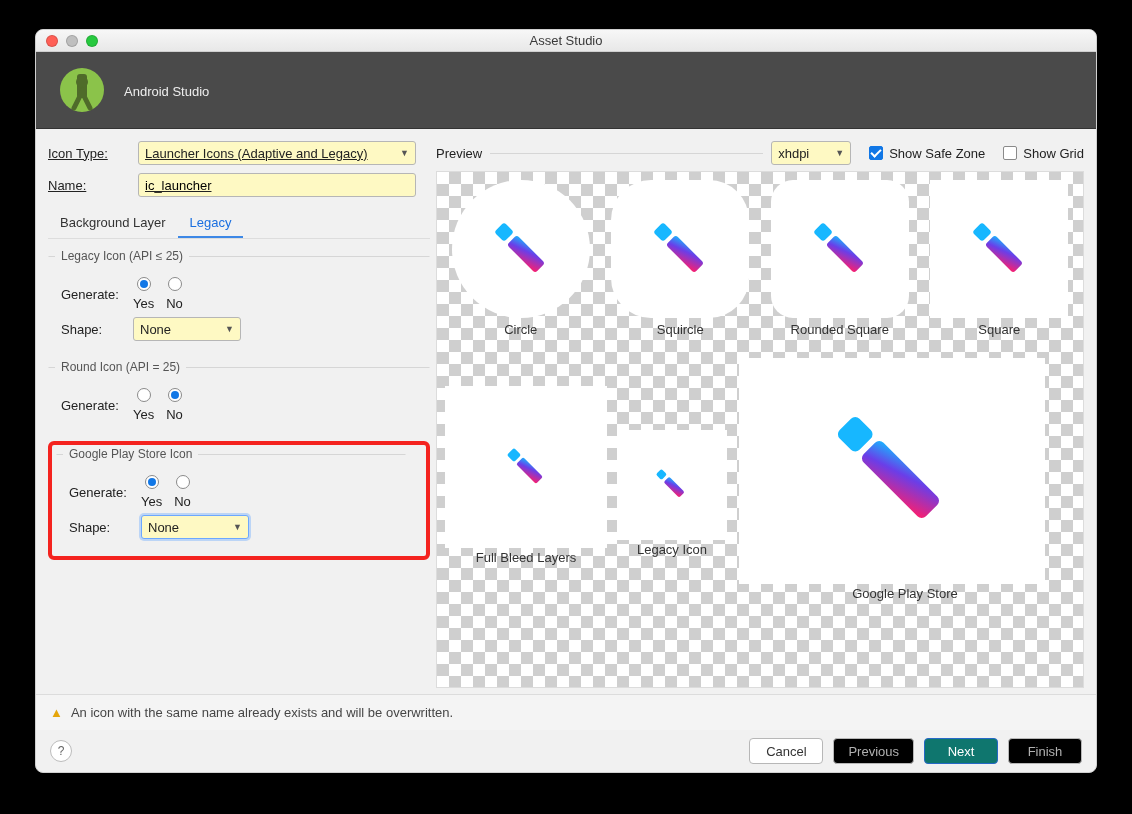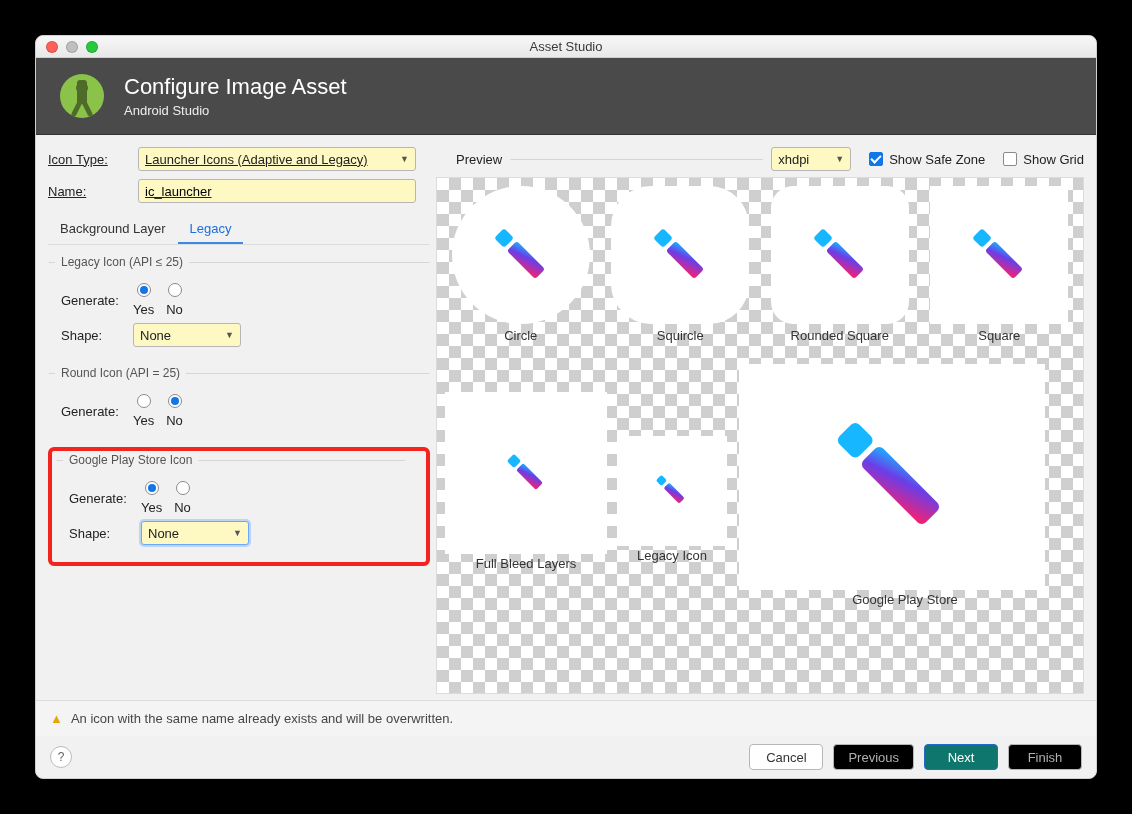--- a/index.html
+++ b/index.html
@@ -1,18 +1,18 @@
 <!DOCTYPE html>
 <html><head>
 <meta charset="utf-8">
 <style>
   * { box-sizing: border-box; font-family: -apple-system, "Helvetica Neue", Arial, sans-serif; }
   body { margin:0; background:#000; }
   .stage { width:1132px; height:814px; position:relative; background:#000; }
-  .window { position:absolute; left:35px; top:35px; width:1062px; height:744px; background:#f1f1f1; border-radius:8px; box-shadow:0 10px 40px rgba(0,0,0,.5); overflow:hidden; display:flex; flex-direction:column; border:1px solid #d0d0d0;}
+  .window { position:absolute; left:35px; top:29px; width:1062px; height:744px; background:#f1f1f1; border-radius:8px; box-shadow:0 10px 40px rgba(0,0,0,.5); overflow:hidden; display:flex; flex-direction:column; border:1px solid #d0d0d0;}
   .titlebar { height:22px; background:linear-gradient(#f7f7f7,#e8e8e8); display:flex; align-items:center; border-bottom:1px solid #cfcfcf; position:relative; }
   .traffic { display:flex; gap:8px; padding-left:10px; }
   .dot { width:12px; height:12px; border-radius:50%; border:0.5px solid rgba(0,0,0,.15);}
   .dot.red{background:#ff5f56;} .dot.yellow{background:#bfbfbf;} .dot.green{background:#27c93f;}
   .title { position:absolute; left:0; right:0; text-align:center; font-size:13px; color:#3a3a3a; pointer-events:none;}
   .header { background:#4a4a4a; color:#fff; display:flex; align-items:center; padding:14px 22px; gap:18px; border-bottom:1px solid #333;}
   .logo { width:48px; height:48px; }
   .header-txt h1 { margin:0; font-size:22px; font-weight:500;}
   .header-txt .sub { font-size:13px; opacity:.9; margin-top:3px;}
   .body { flex:1; display:flex; position:relative; padding:12px 12px 6px 12px; gap:6px;}
@@ -32,21 +32,21 @@
   .subrow { display:flex; align-items:center; margin:6px 0; font-size:13px;}
   .subrow .sublab { width:78px; padding-left:6px;}
   .radio { display:inline-flex; align-items:center; gap:5px; margin-right:12px;flex-direction:column;}
   .r { width:14px; height:14px; border:1px solid #8a8a8a; border-radius:50%; display:inline-flex; align-items:center; justify-content:center; background:#fff;}
   .r.on::after { content:""; width:8px; height:8px; border-radius:50%; background:#1177e6;}
   .sel-sm { width:108px;}
   .highlight-box { border:4px solid #f4231f; border-radius:6px; padding:2px 20px 6px 4px; margin-top:2px;}
   .highlight-box .sel-sm{ border:1.5px solid #6ca7ff; box-shadow:0 0 0 2px rgba(90,160,255,.35);}
   .right { flex:1; display:flex; flex-direction:column;}
   .right-top { display:flex; align-items:center; gap:8px; font-size:13px; color:#222; margin-bottom:6px;}
-  .right-top .prev-lab{font-size:13px;margin-left:20px;}
+  .right-top .prev-lab{font-size:13px;}
   .right-top .line { flex:1; height:1px; background:#d6d6d6;}
   .sel-x { width:80px;}
   .check { display:inline-flex; align-items:center; gap:6px; margin-left:10px; font-size:13px;}
   .cb { width:14px; height:14px; border:1px solid #8a8a8a; border-radius:2px; background:#fff; display:inline-flex; align-items:center; justify-content:center;}
   .cb.on{ background:#1177e6; border-color:#1177e6;}
   .cb.on::after{ content:""; width:4px; height:8px; border:solid #fff; border-width:0 2px 2px 0; transform:rotate(45deg); margin-top:-2px;}
   .preview-area { flex:1; position:relative; overflow:hidden; border:1px solid #dcdcdc; }
   .checker { position:absolute; inset:0;
     background-image:
       linear-gradient(45deg,#cfcfcf 25%,transparent 25%),
@@ -102,21 +102,20 @@
     <div class="header">
       <div class="logo">
         <svg viewBox="0 0 48 48">
             <circle cx="24" cy="24" r="22" fill="#8bc34a"></circle>
             <rect x="19" y="8" width="10" height="24" rx="3" fill="#4f6b2a"></rect>
             <circle cx="24" cy="16" r="6" fill="#4f6b2a"></circle>
             <path d="M16 42 L24 26 L32 42" stroke="#4f6b2a" stroke-width="5" fill="none" stroke-linecap="round"></path>
           </svg>
       </div>
       <div class="header-txt">
-        <h1>Configure Image Asset</h1>
         <div class="sub">Android Studio</div>
       </div>
     </div>
 
     <div class="body">
       <div class="left">
         <div class="row">
           <span class="lab">Icon Type:</span>
           <div class="select big">
             <span>Launcher Icons (Adaptive and Legacy)</span>

